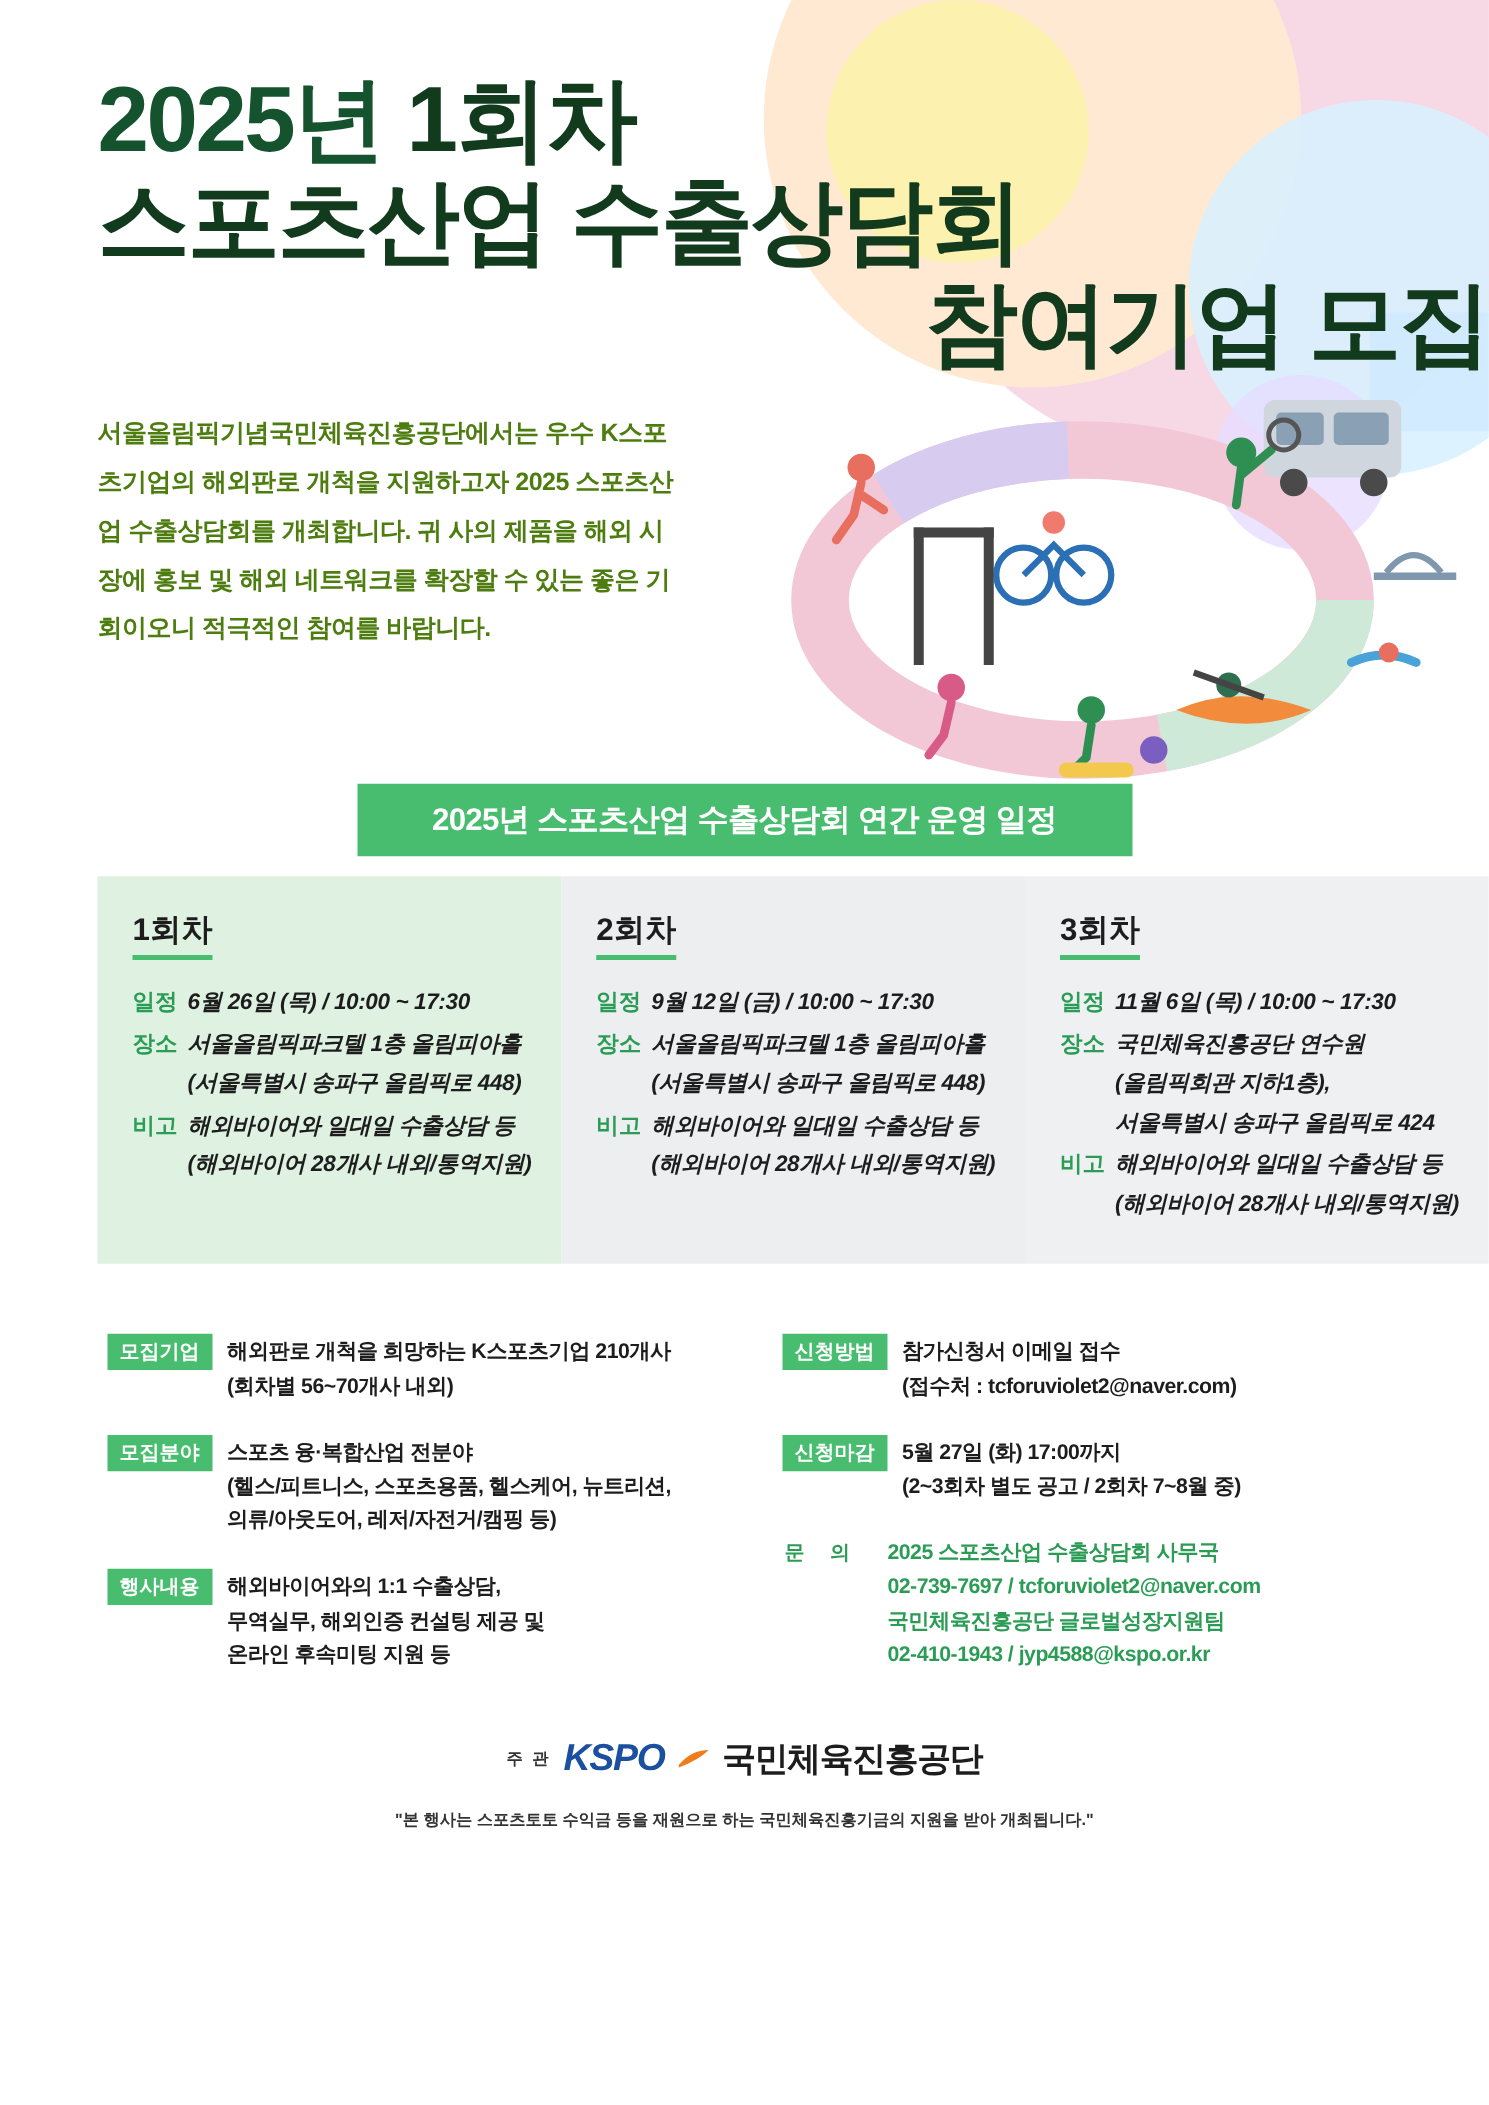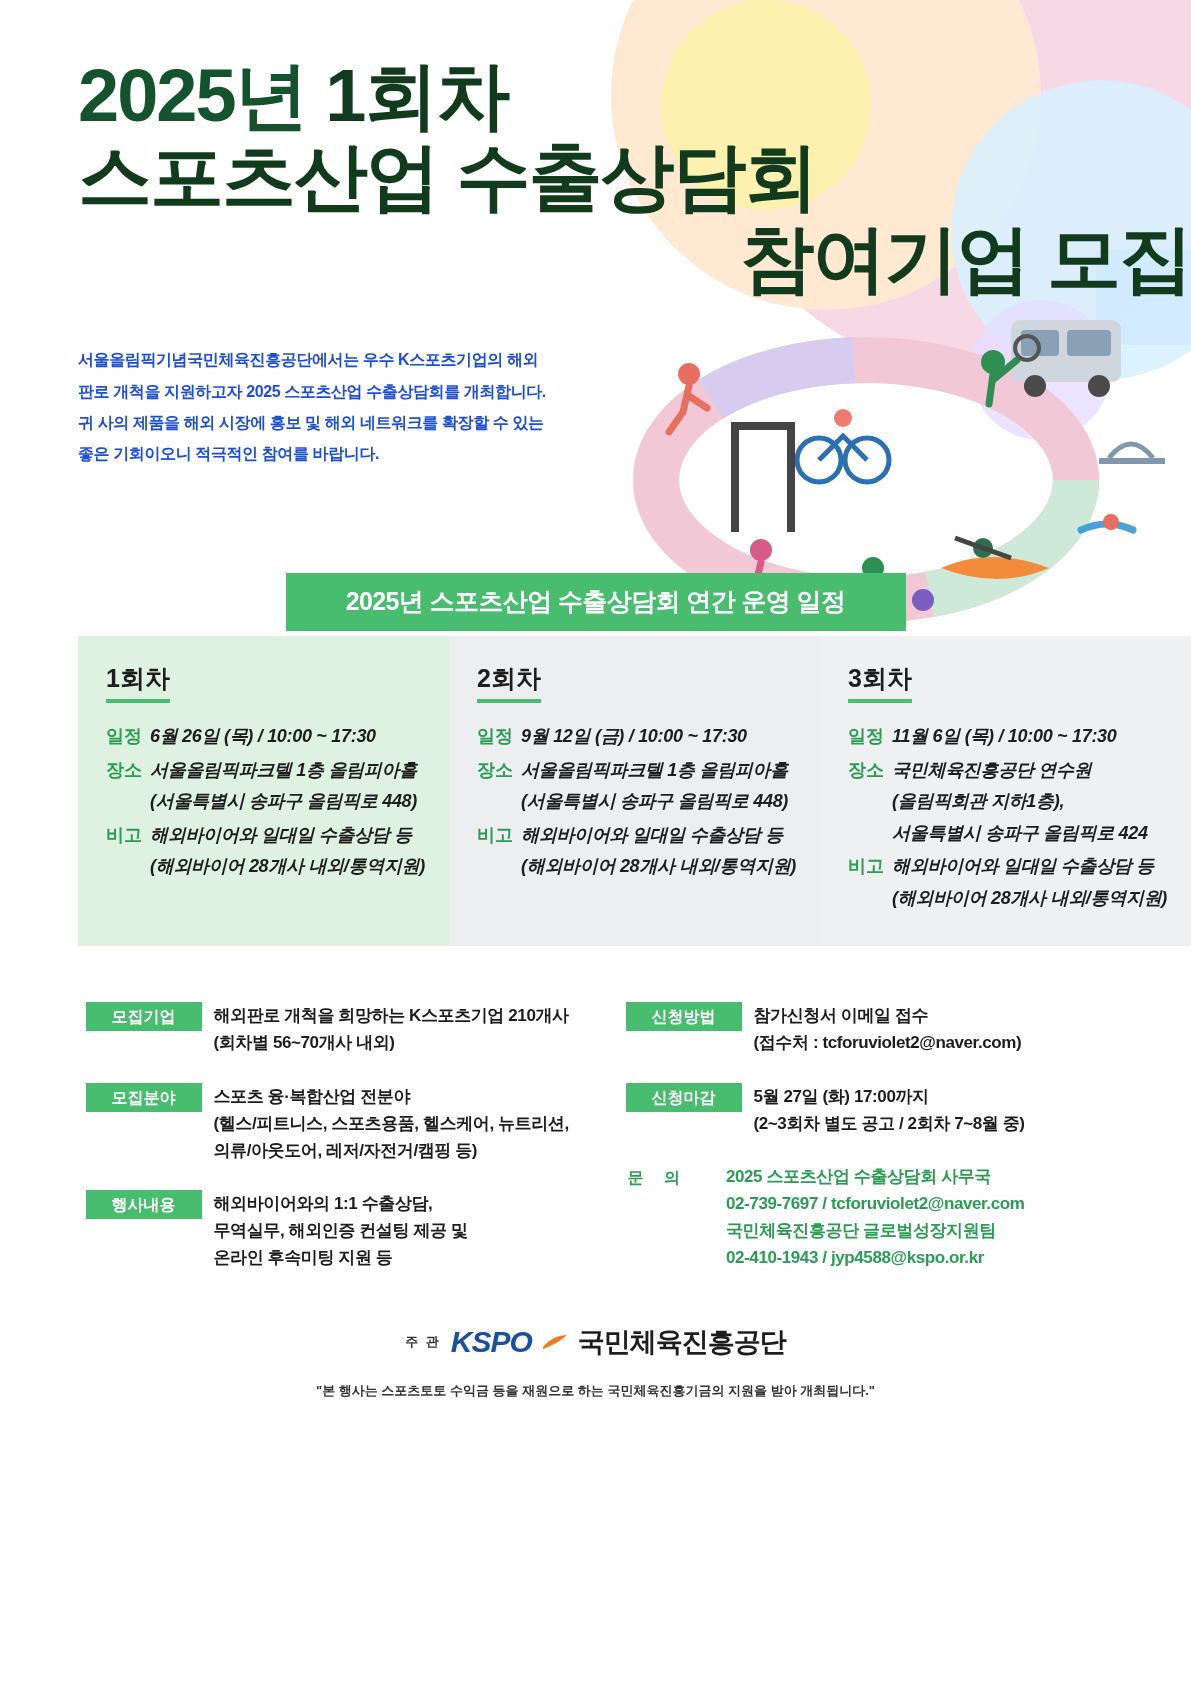--- a/index.html
+++ b/index.html
@@ -33,43 +33,43 @@
     z-index: 3;
   }
   .title-line { font-weight: bold; line-height: 1.02; letter-spacing: -2px; }
   .t1 { font-size: 74px; margin-bottom: 6px; }
   .t1 .green { color: #14532d; }
   .t1 .dark { color: #123a1c; }
   .t2 { font-size: 74px; color: #123a1c; margin-bottom: 6px; }
   .t3 { font-size: 74px; color: #123a1c; text-align: right; }
 
   .intro {
-    margin-top: 48px;
+    margin-top: 32px;
     width: 470px;
-    font-size: 16px;
+    font-size: 20px;
     line-height: 1.95;
     font-weight: bold;
-    color: #1d4ed8;
+    color: #4d7c0f;
     letter-spacing: -0.4px;
   }
 
   
   .illus { position: absolute; right: 20px; top: 300px; width: 560px; height: 340px; z-index: 2;}
 
   
   .schedule-wrap { position: relative; margin: 104px auto 0; width: 1035px; z-index: 3; }
   .schedule-title {
     background: #49bd6f;
     color: #fff;
     font-size: 25px;
     font-weight: bold;
     text-align: center;
     padding: 12px 0 13px;
     width: 620px;
-    margin: 5px auto;
+    margin: 16px auto;
     letter-spacing: -0.6px;
   }
   .cards { display: flex; margin-top: 0px; }
   .card { flex: 1; padding: 26px 24px 30px 28px; }
   .card.c1 { background: #dff2e2; }
   .card.c2 { background: #eceef0; }
   .card.c3 { background: #eef0f2; }
   .card-head {
     font-size: 25px; font-weight: bold; color: #1d1d1d;
     display: inline-block; padding-bottom: 4px;
@@ -80,21 +80,21 @@
   .row .val { font-weight: bold; color: #1d1d1d; letter-spacing: -0.3px; font-style: italic;}
   .row .val div { white-space: nowrap; }
 
   
   .details { position: relative; z-index: 3; margin: 56px auto 0; width: 1020px; display: flex; }
   .col { width: 50%; }
   .col.right { padding-left: 30px; }
   .item { display: flex; margin-bottom: 26px; }
   .tag {
     background: #49bd6f; color: #fff; font-weight: bold; font-size: 16px;
-    padding: 5px 26px; height: 29px; line-height: 19px;
+    padding: 5px 10px; height: 29px; line-height: 19px;
     flex: 0 0 auto; margin-right: 12px; white-space: nowrap;
   }
   .tag.plain { background: none; color: #2b9c55; padding-left: 2px; letter-spacing: 8px; text-align: right;}
   .txt { font-size: 17px; font-weight: bold; line-height: 1.6; letter-spacing: -0.4px; color:#1d1d1d;}
   .txt.green { color: #2b9c55; }
 
   
   .footer { position: relative; z-index: 3; margin-top: 26px; text-align: center; }
   .logos { display: flex; align-items: center; justify-content: center; gap: 38px; }
   .logo-group { display: flex; align-items: center; gap: 10px; }

